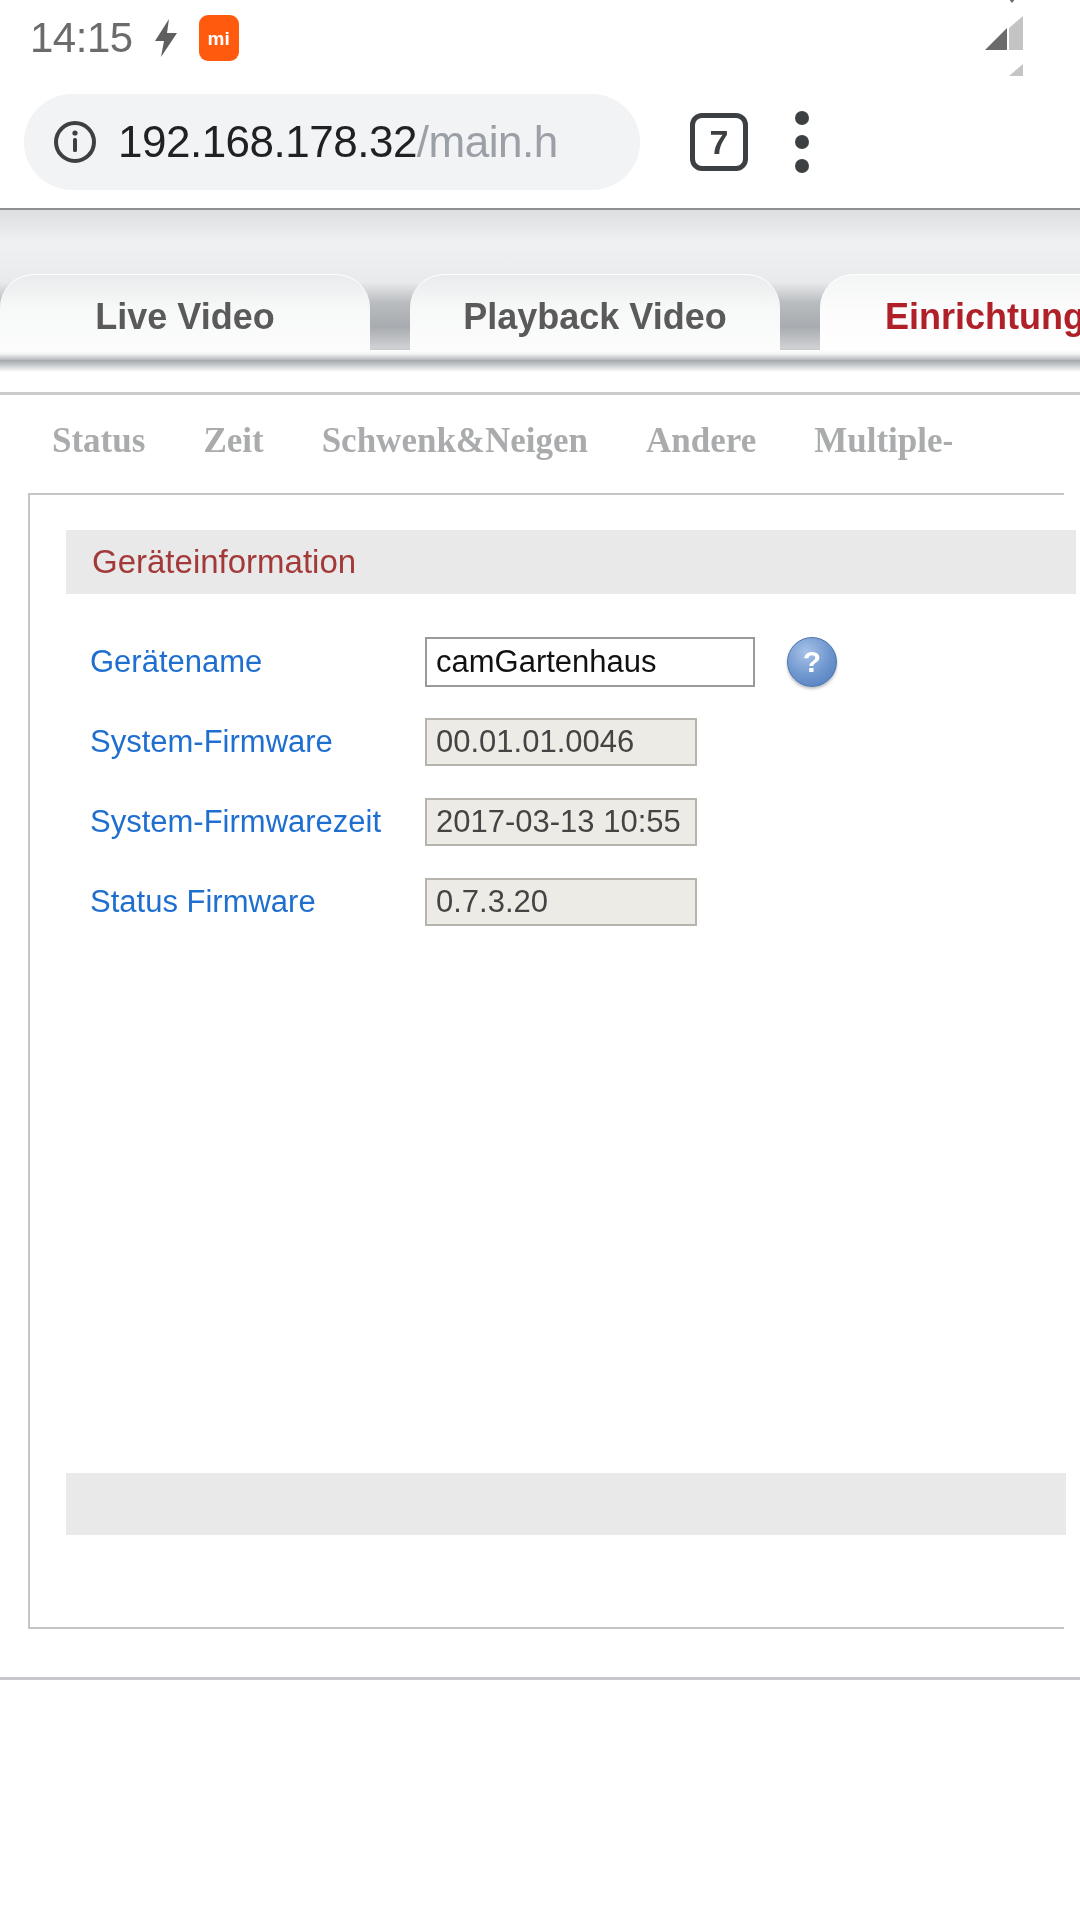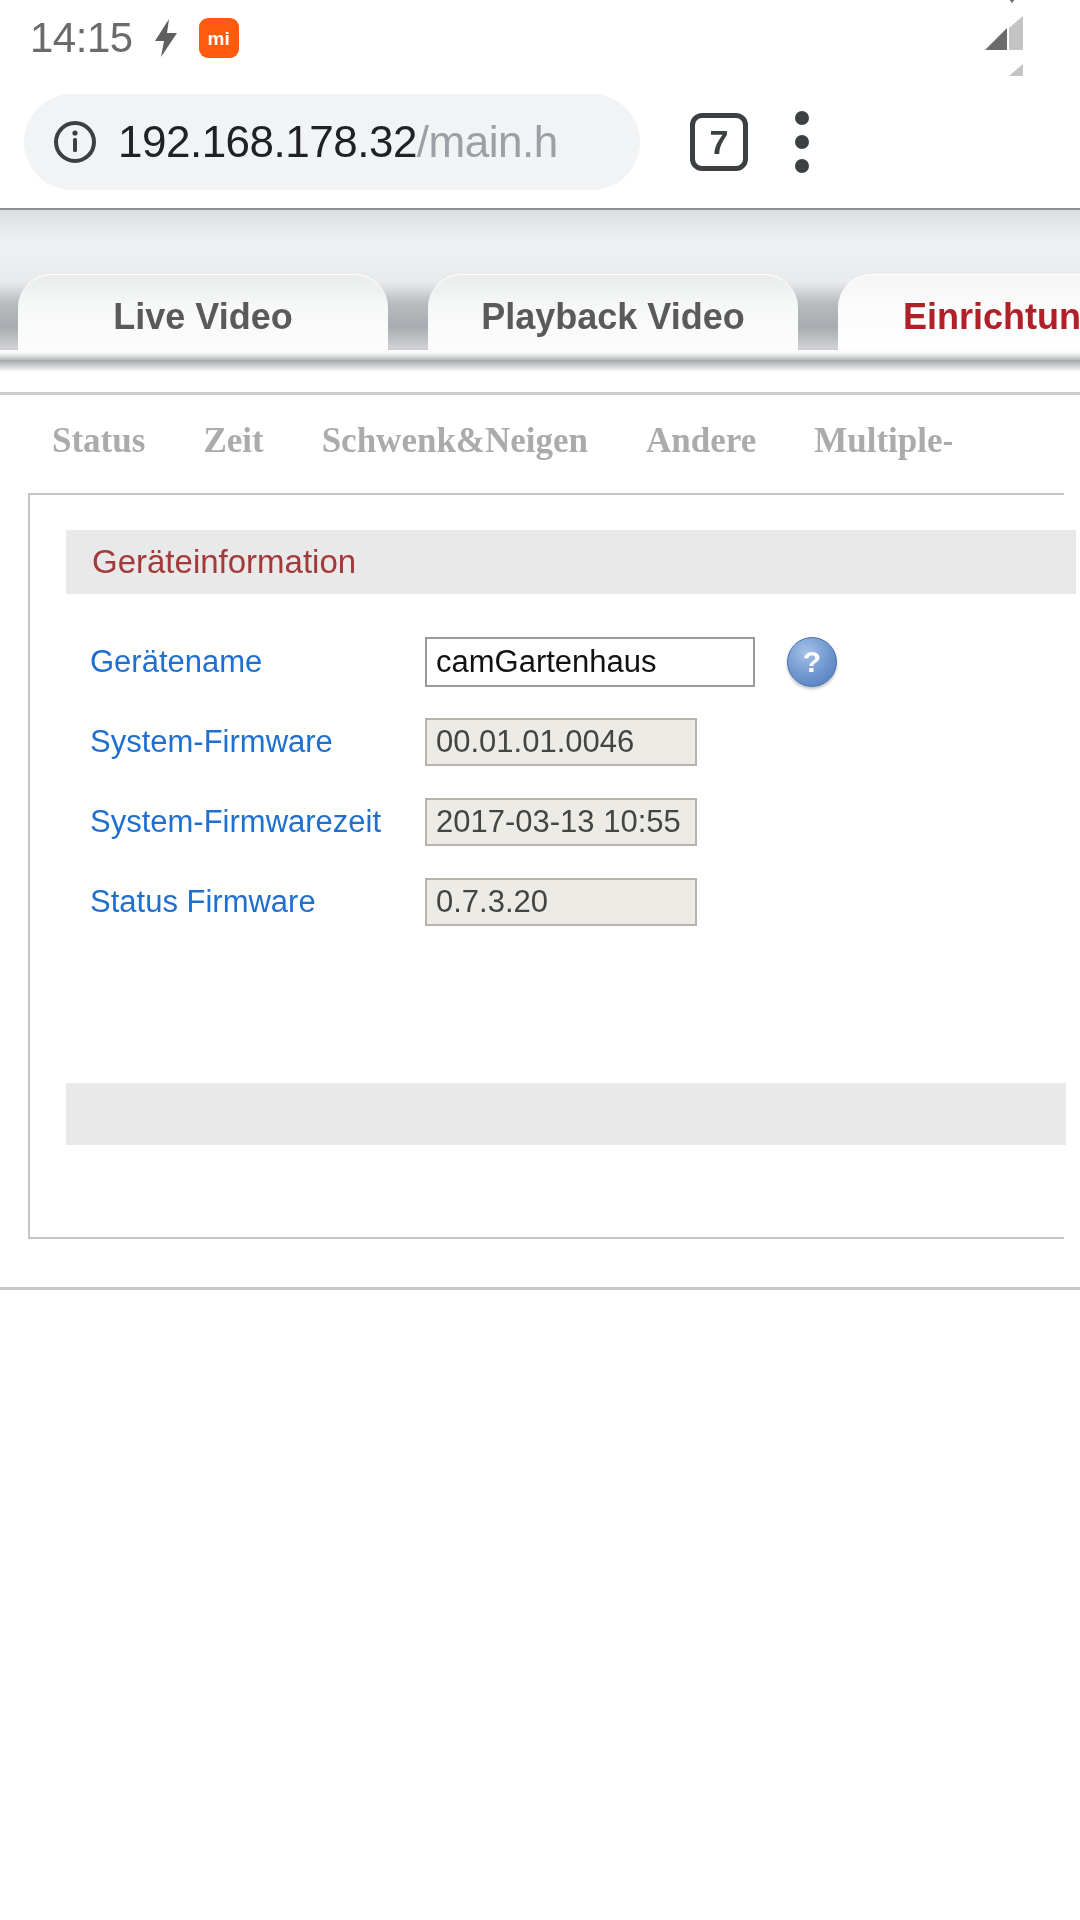--- a/index.html
+++ b/index.html
@@ -23,21 +23,21 @@
   }
   .status-left { display: flex; align-items: center; gap: 20px; }
   .status-clock {
     font-size: 42px;
     color: #6b6b6b;
     font-family: "Liberation Sans", sans-serif;
     letter-spacing: -0.5px;
   }
   .bolt-icon { width: 26px; height: 38px; display: block; }
   .mi-icon {
-    width: 40px; height: 40px;
+    width: 40px; height: 46px;
     background: #ff5a0e;
     border-radius: 9px;
     display: flex; align-items: center; justify-content: center;
   }
   .mi-icon span {
     color: #fff; font-size: 19px; font-weight: bold;
     font-family: "Liberation Sans", sans-serif;
     line-height: 1;
   }
   .status-right {
@@ -146,21 +146,21 @@
     border-radius: 34px 34px 0 0;
     box-shadow: inset 0 1px 0 #ffffff;
   }
   .tab::before, .tab::after {
     content: "";
     position: absolute;
     bottom: 0;
     width: 42px; height: 42px;
     background: transparent;
   }
-  .tab-live    { width: 370px; margin-left: 18px; }
+  .tab-live    { width: 370px; }
   .tab-play    { width: 370px; margin-left: 40px; }
   .tab-setup   { width: 330px; margin-left: 40px;
                  background: linear-gradient(to bottom,#f4f5f5 0%,#fcfcfc 45%,#ffffff 100%); }
   .tab-label {
     font-size: 36px;
     font-weight: bold;
     color: #5a5a5a;
     font-family: "Liberation Sans", sans-serif;
     white-space: nowrap;
   }
@@ -195,21 +195,21 @@
     font-size: 35px;
     color: #a9abad;
     white-space: nowrap;
   }
 
   
   .panel-outer {
     position: relative;
     margin: 6px 16px 12px 28px;
     width: 1036px;
-    height: 746px;
+    height: 1136px;
     background: #ffffff;
     border: 2px solid #c3c5c8;
     border-right: none;
   }
   .panel-header {
     margin: 35px 0 0 36px;
     width: 1010px;
     height: 64px;
     background: #e9e9e9;
     display: flex;

